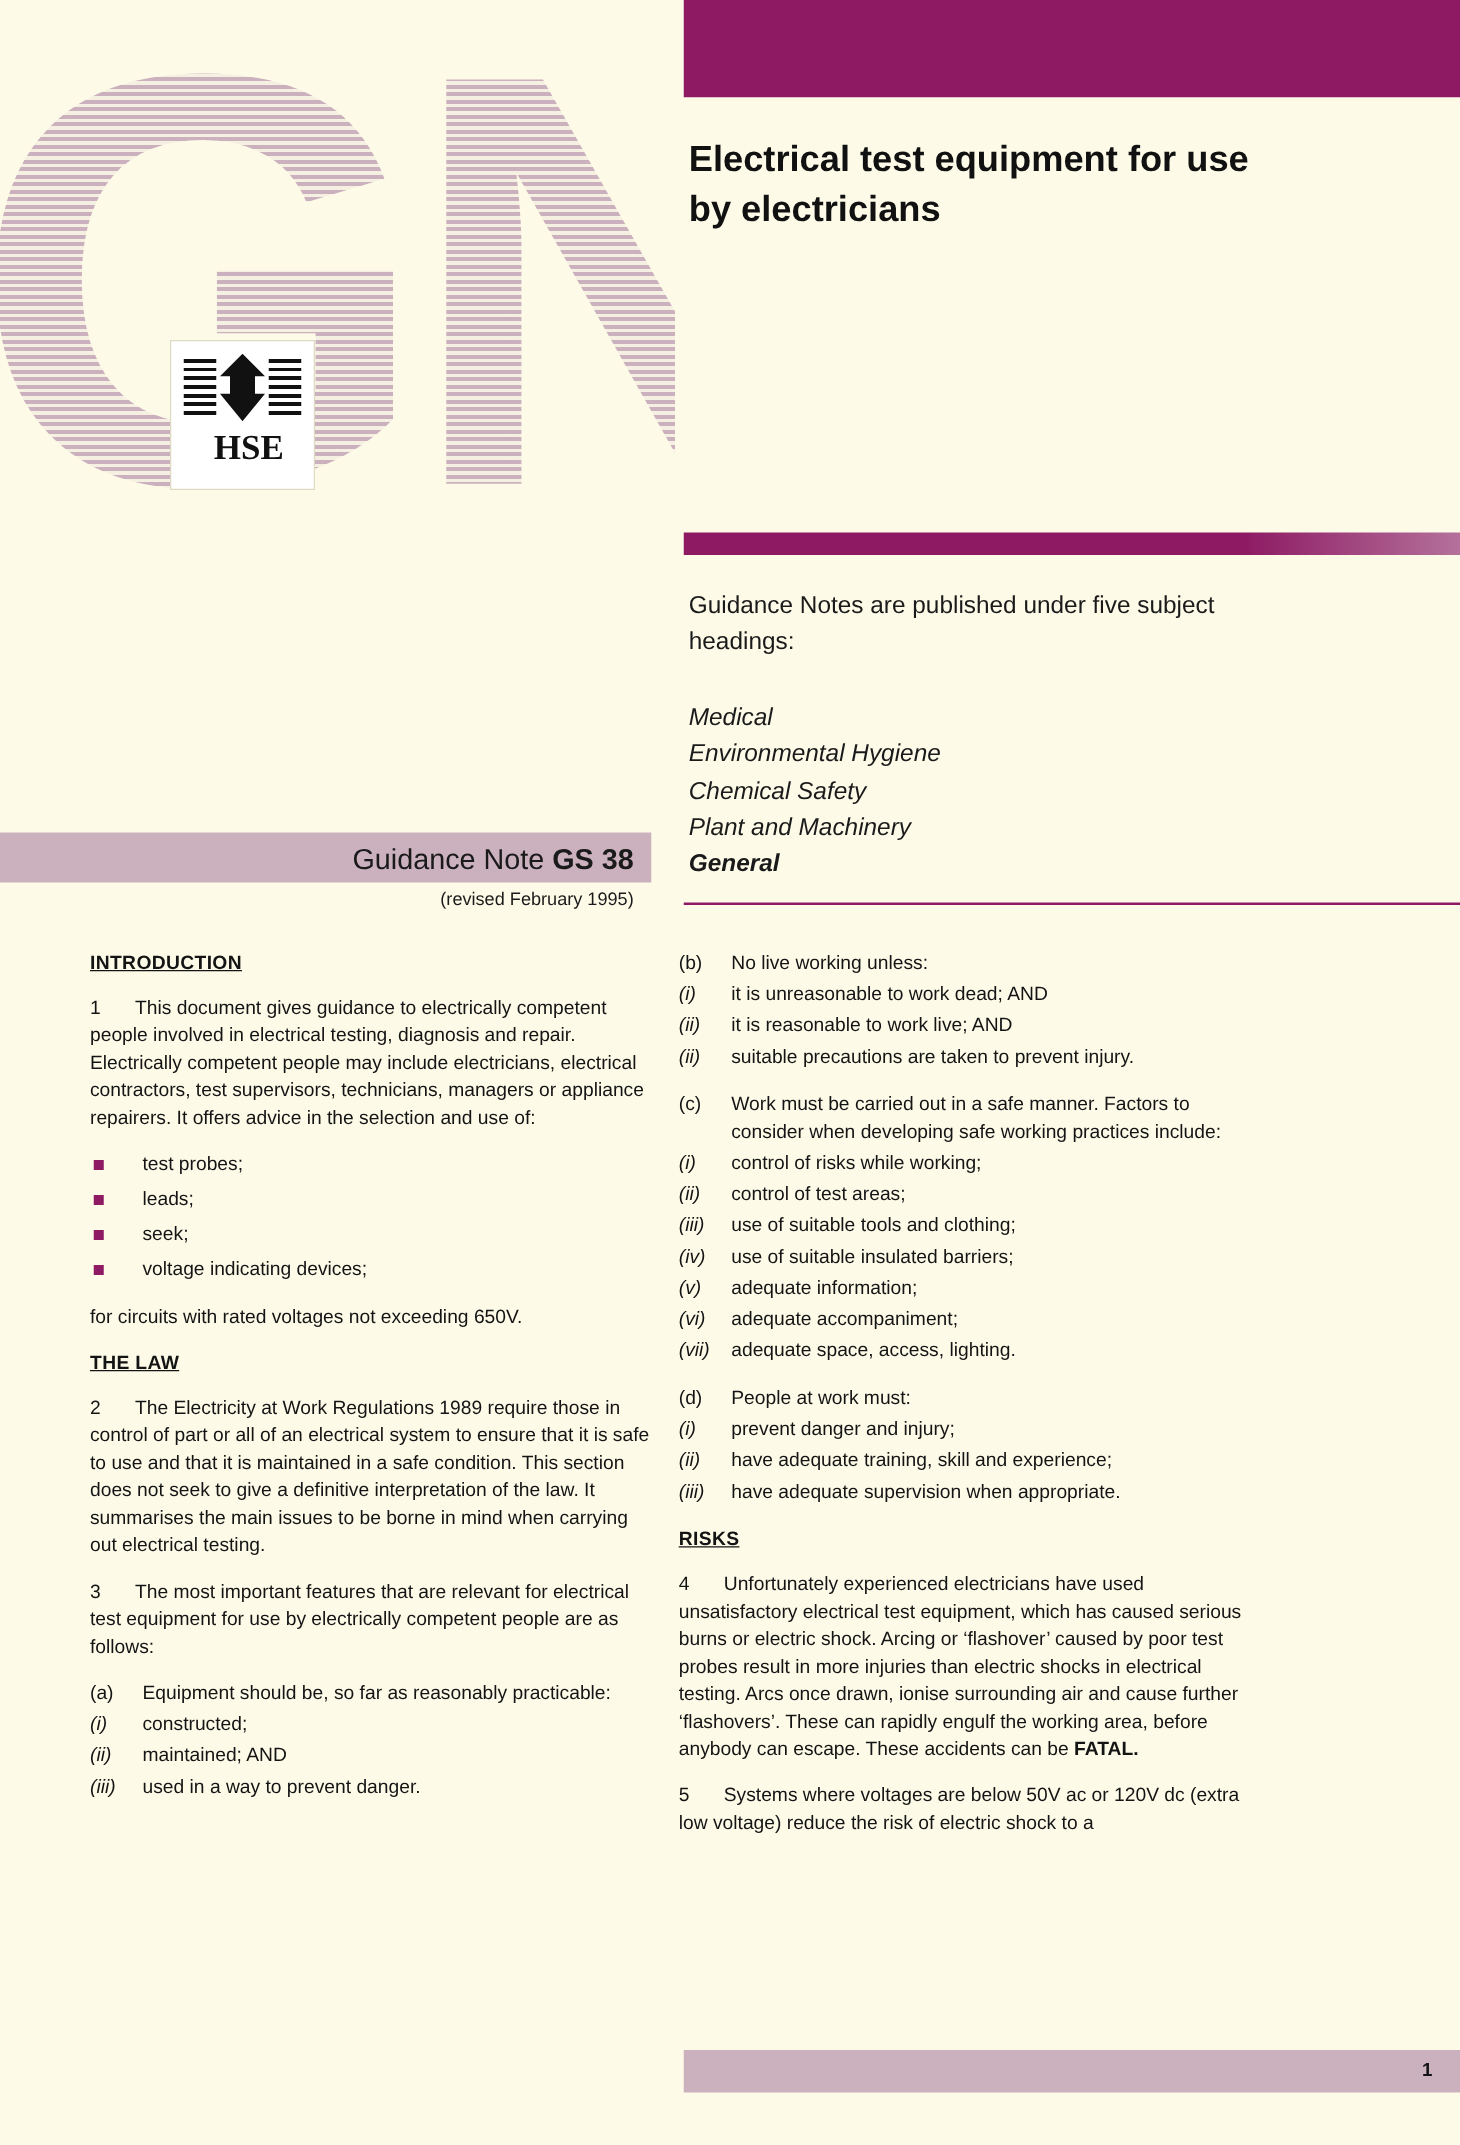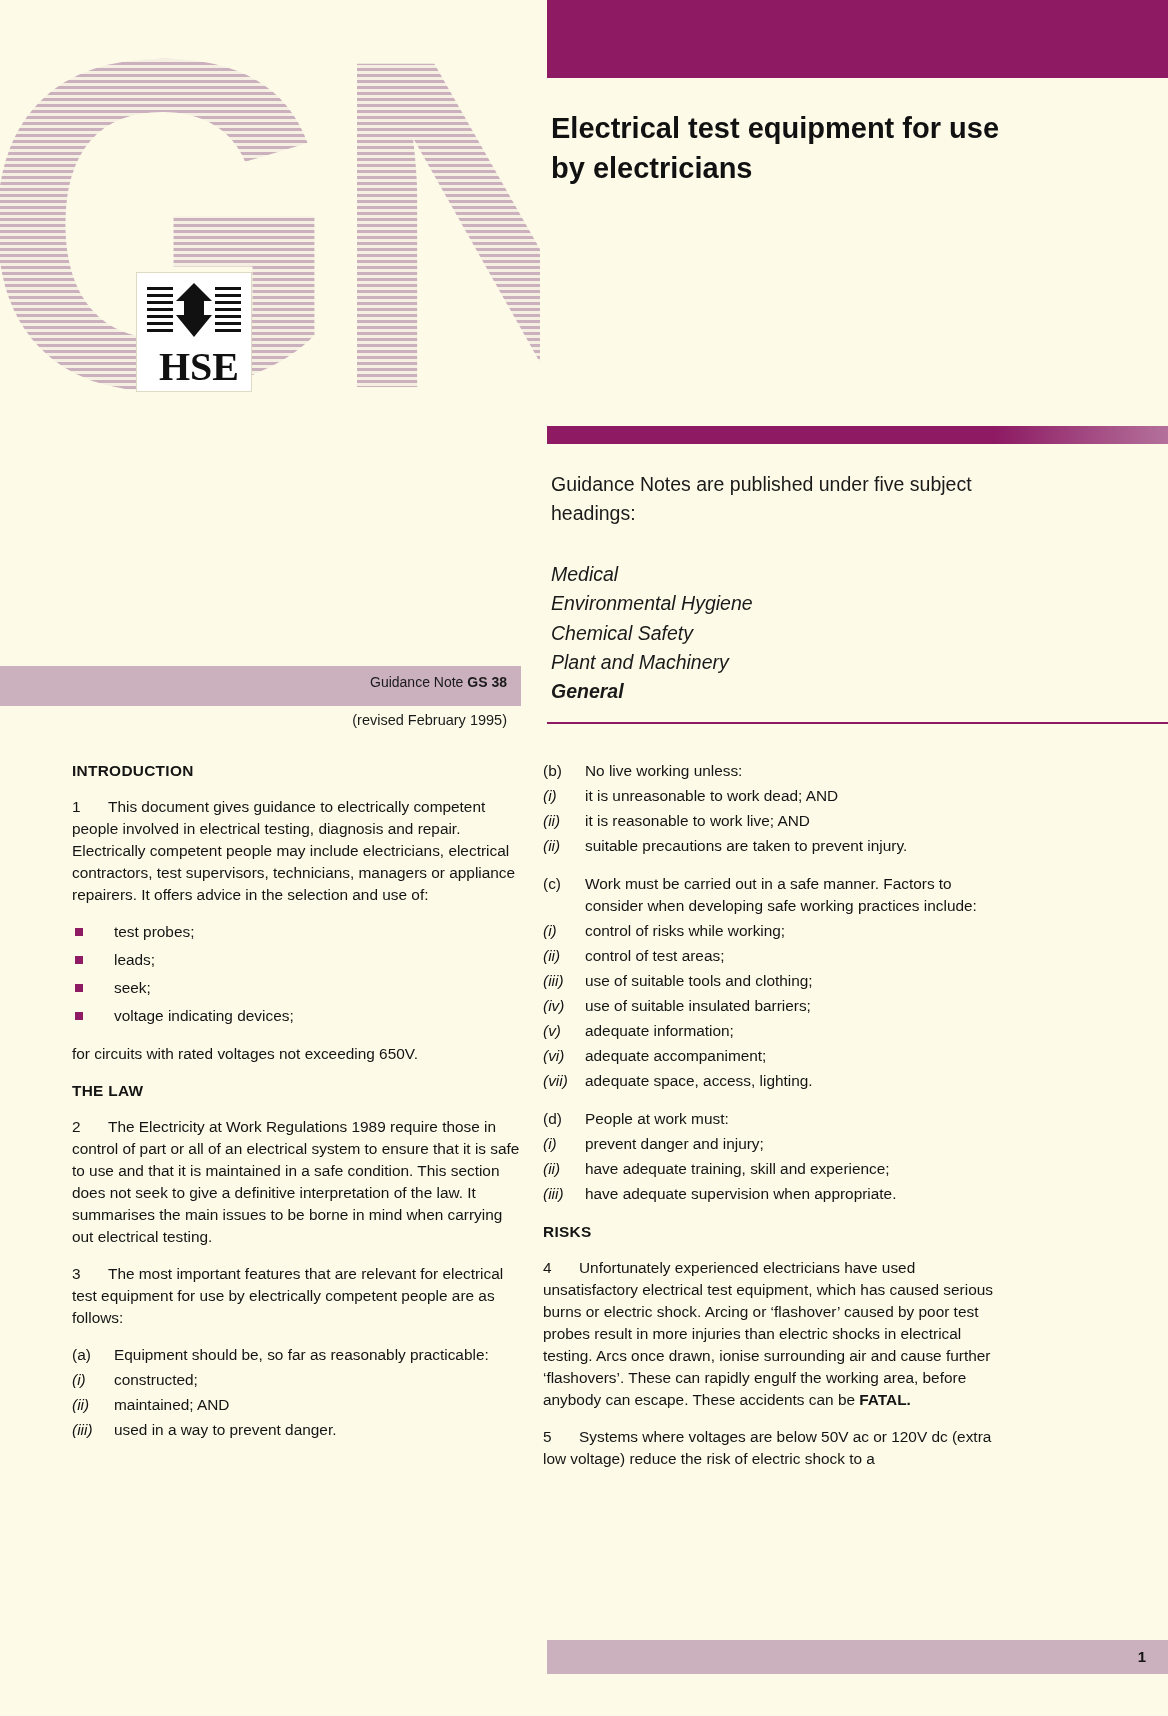--- a/index.html
+++ b/index.html
@@ -85,21 +85,21 @@
     left: 28px; top: 0px;
     width: 40px; height: 60px;
   }
   .hse-text {
     position: absolute;
     left: 10px; right: 0;
     top: 70px;
     text-align: center;
     font-family: "Liberation Serif", serif;
     font-weight: bold;
-    font-size: 40px;
+    font-size: 28px;
     letter-spacing: 0px;
     color: #111;
   }
 
   
   .purple-top {
     position: absolute;
     left: 547px;
     top: 0;
     width: 621px;
@@ -164,21 +164,21 @@
     left: 0;
     top: 666px;
     width: 521px;
     height: 40px;
     background: #cbb0bd;
   }
   .gs-band-label {
     position: absolute;
     right: 14px;
     top: 8px;
-    font-size: 14px;
+    font-size: 23px;
     color: #1a1a1a;
     white-space: nowrap;
   }
   .gs-band-label b { font-weight: bold; }
   .gs-revised {
     position: absolute;
     left: 0;
     top: 712px;
     width: 507px;
     text-align: right;
@@ -205,20 +205,21 @@
     color: #141414;
   }
   .col-left { left: 72px; width: 450px; }
   .col-right { left: 543px; width: 455px; }
 
   h2.sec {
     font-size: 15.4px;
     font-weight: bold;
     margin: 0 0 14px 0;
     letter-spacing: 0.3px;
+    text-decoration: underline;
   }
   p.para {
     margin: 0 0 15px 0;
   }
   p.para .num {
     display: inline-block;
     width: 36px;
   }
 
   ul.bullets {

